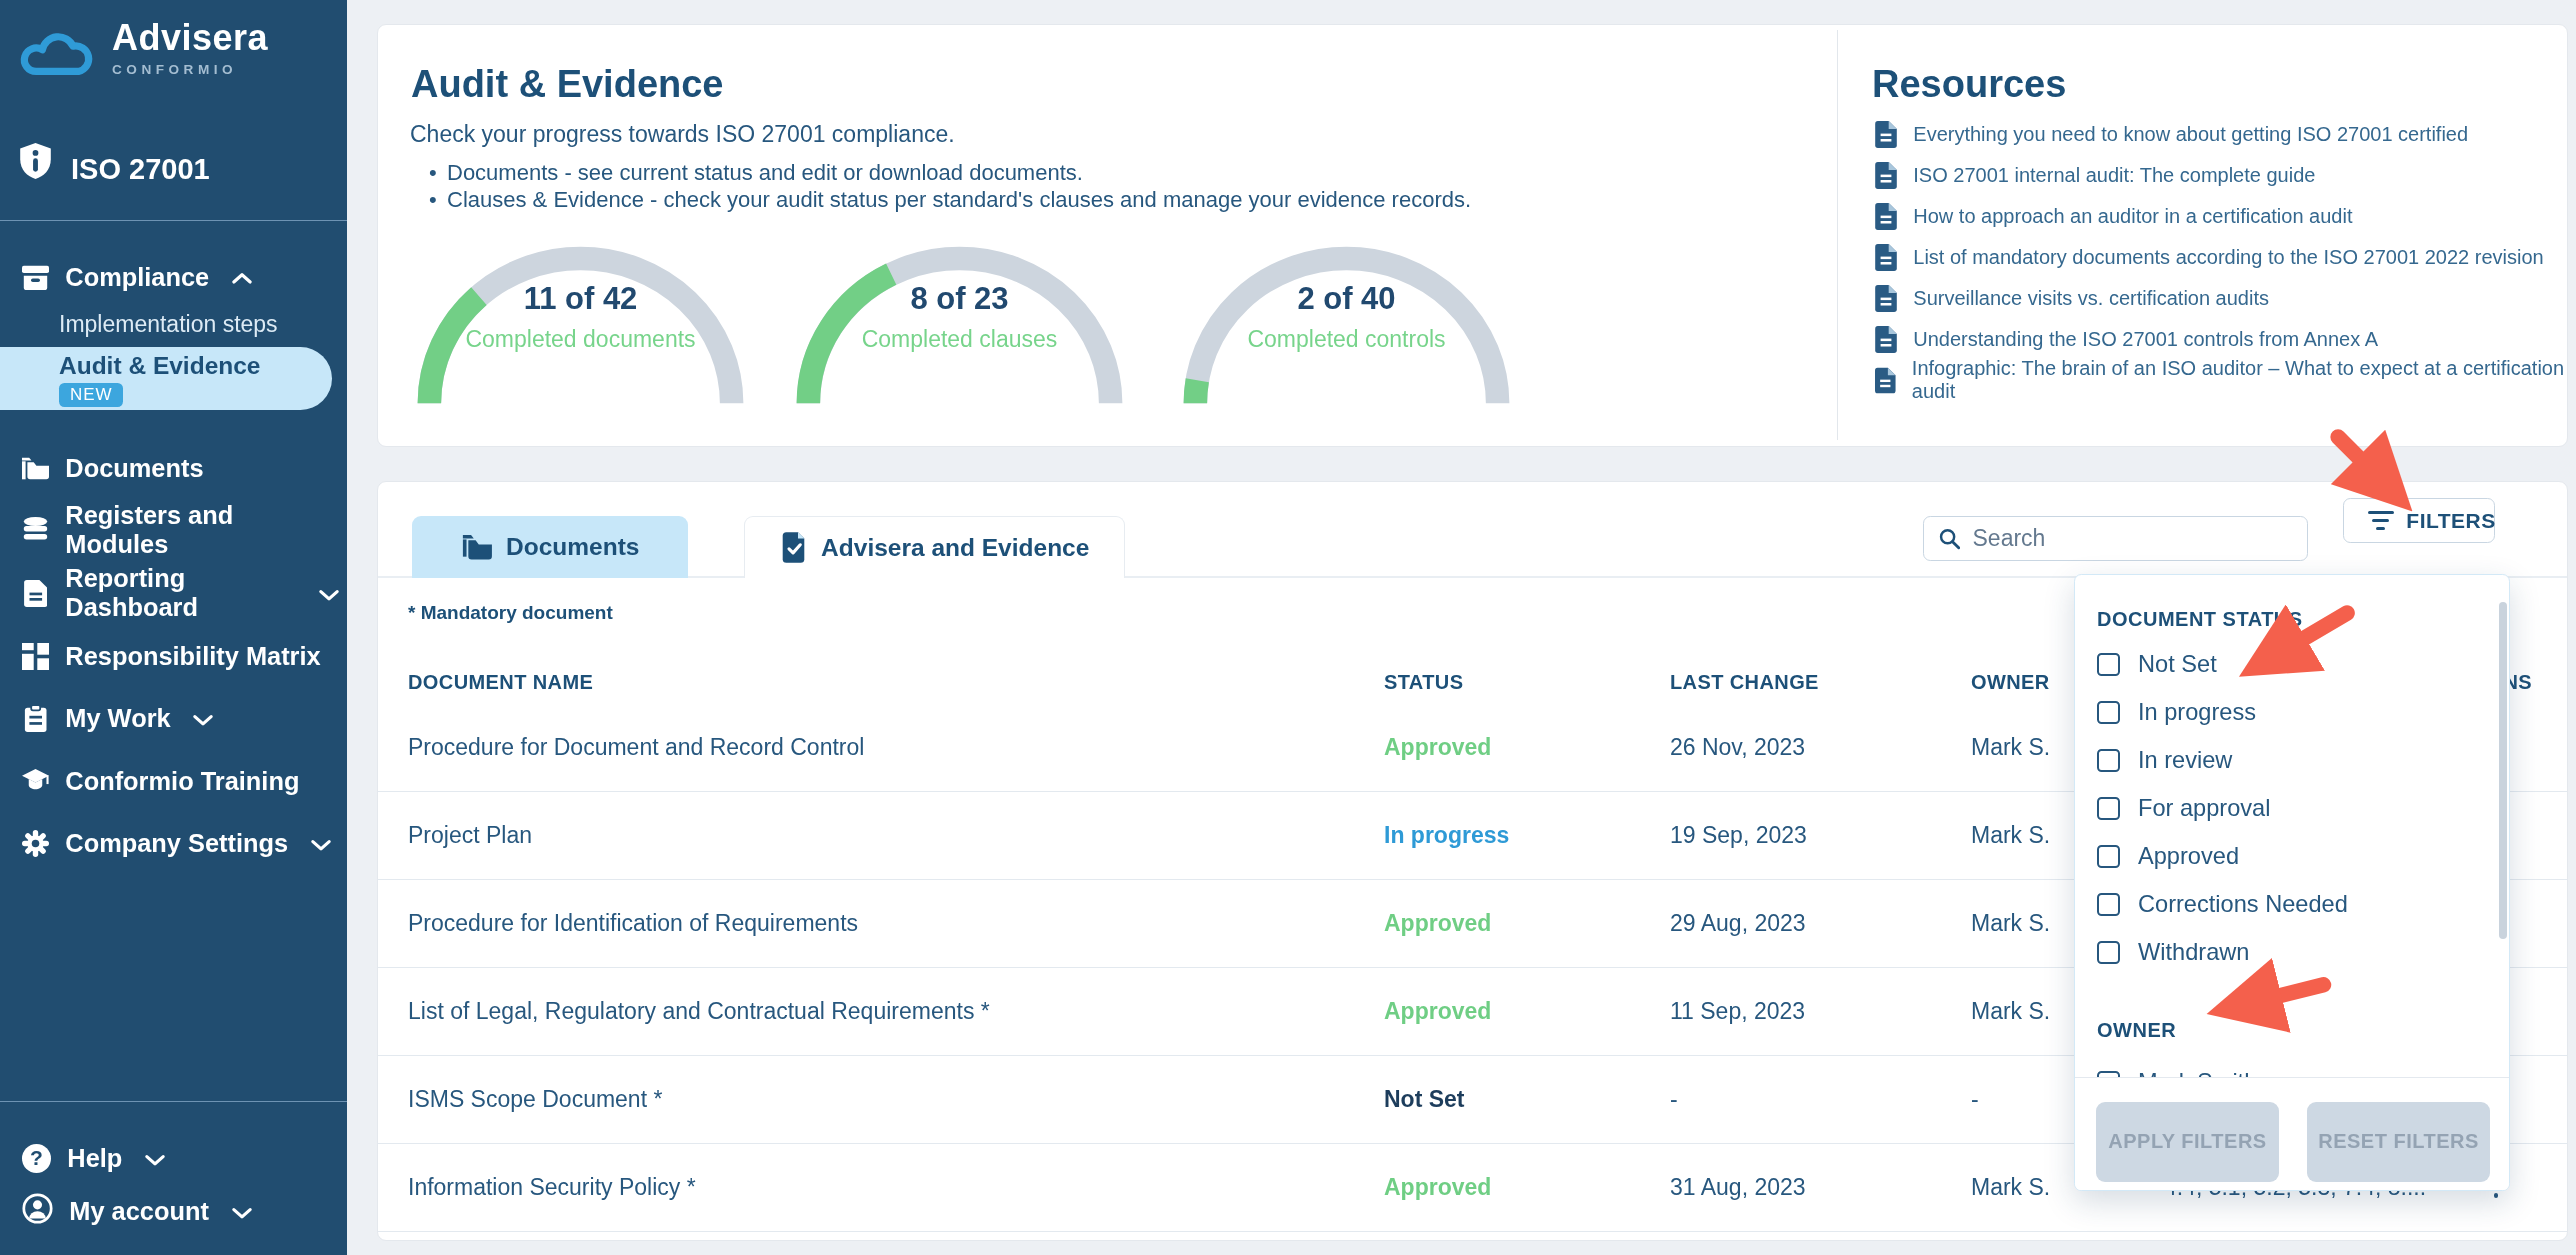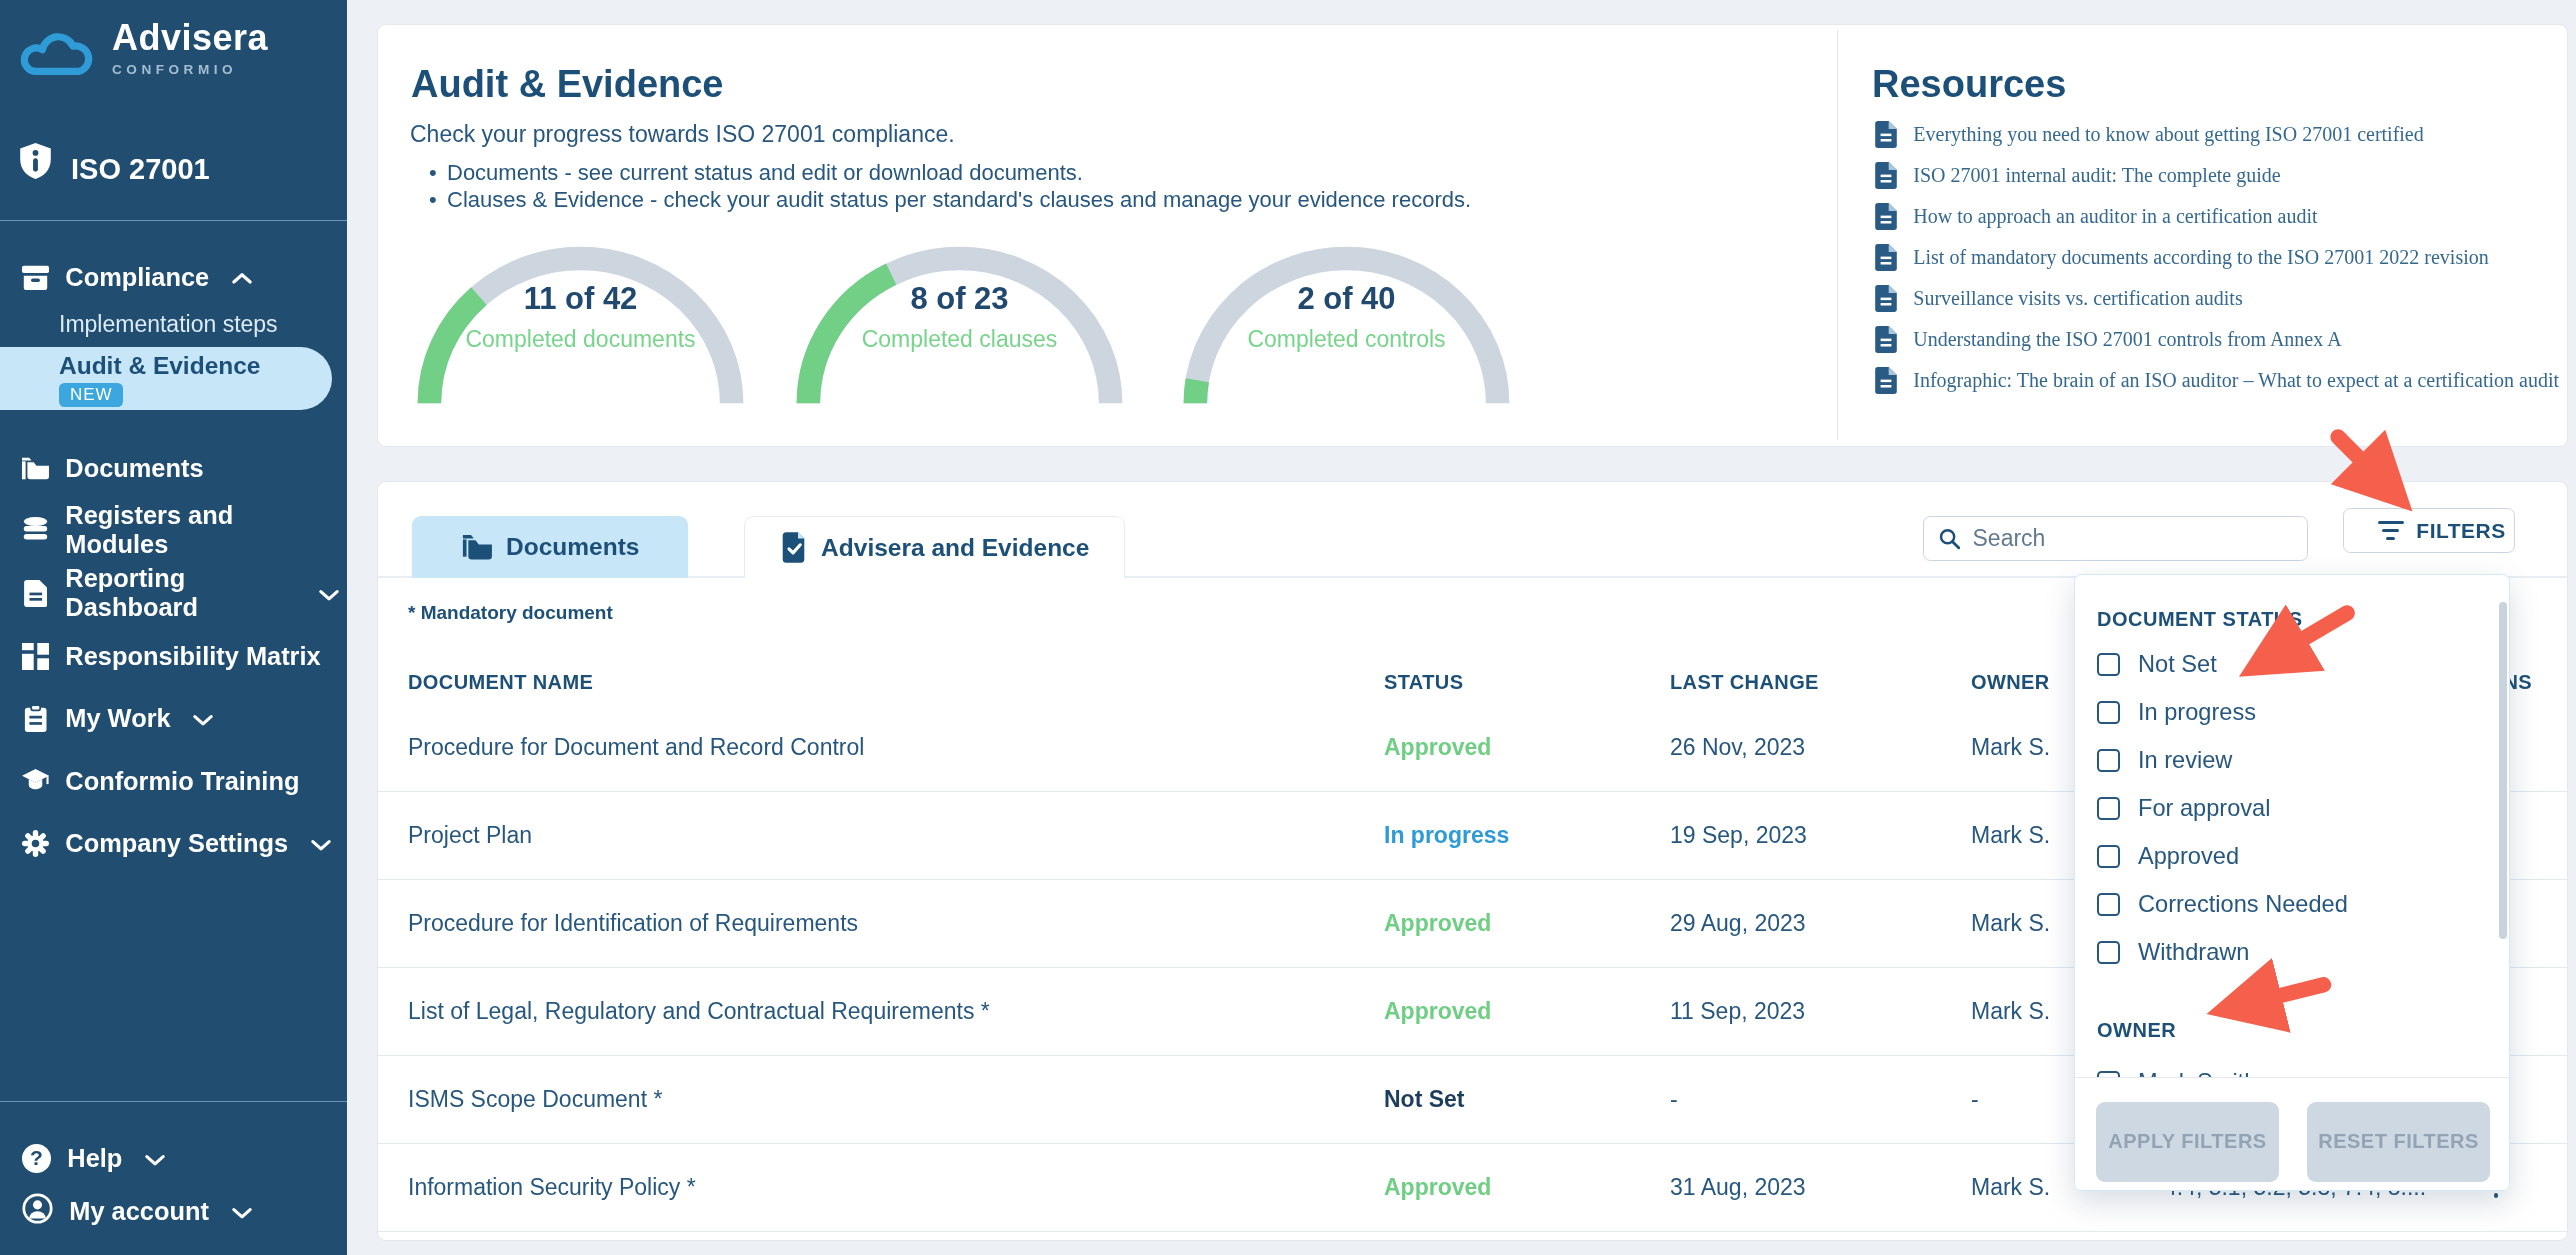--- a/index.html
+++ b/index.html
@@ -37,32 +37,32 @@
   .bullets li::before { content:"•"; position:absolute; left:0; color:#27577E; }
   
   .gauge { position:absolute; top:200px; width:345px; height:181px; }
   .arc-bg { fill:none; stroke:#CDD5DE; stroke-width:26; }
   .arc-fill { fill:none; stroke:#72CF86; stroke-width:26; }
   .gauge-text { position:absolute; left:0; right:0; top:56px; text-align:center; }
   .gauge-num { font-size:31px; font-weight:700; color:#21496F; }
   .gauge-cap { margin-top:9px; font-size:23px; color:#77D48B; }
   
   .res-title { position:absolute; left:1494px; top:38px; color:#1D5078; font-size:38px; font-weight:700; }
-  .res-list { position:absolute; left:1497px; top:89px;font-family:Liberation Serif, serif; }
+  .res-list { position:absolute; left:1497px; top:89px; }
   .res-link { display:flex; align-items:center; gap:16.3px; height:41px; cursor:pointer; }
   .res-link span { font-size:20px; color:#35688F; }
   
   .tabs-divider { position:absolute; left:0; right:0; top:94px; height:1.8px; background:#E9EEF3; }
   .tab { position:absolute; top:34px; height:62px; display:flex; align-items:center; justify-content:center; gap:14.5px; font-size:24.5px; font-weight:700; color:#1D5078; border-radius:9px 9px 0 0; cursor:pointer; z-index:2; }
   .tab-active { left:34px; width:276px; background:#C7E7F9; }
   .tab-idle { left:366px; width:381px; background:#fff; border:1.8px solid #E7ECF1; border-bottom:none; }
   .search-box { position:absolute; left:1545px; top:34px; width:385px; height:45px; border:1.8px solid #C9D6E2; border-radius:7.3px; display:flex; align-items:center; gap:12.7px; padding:0 14.5px; background:#fff; }
   .search-box input { border:none; outline:none; font-size:23px; color:#27577E; width:100%; font-family:inherit; background:transparent; }
   .search-box input::placeholder { color:#64798F; opacity:1; }
-  .filters-btn { position:absolute; left:1965px; top:26px; width:172px; height:45px; border:1.8px solid #C9D6E2; border-radius:7.3px; background:#fff; display:flex; align-items:center; justify-content:center; gap:12.7px; cursor:pointer;padding-left:26px; }
+  .filters-btn { position:absolute; left:1965px; top:16px; width:152px; height:45px; border:1.8px solid #C9D6E2; border-radius:7.3px; background:#fff; display:flex; align-items:center; justify-content:center; gap:12.7px; cursor:pointer;padding-left:26px; }
   .filters-btn span { font-size:21px; font-weight:700; color:#1D5078; letter-spacing:0.5px; }
   .filter-glyph { display:flex; flex-direction:column; align-items:center; gap:4.5px; }
   .filter-glyph i { display:block; height:3.6px; background:#1D5078; border-radius:1.8px; }
   .mandatory-note { position:absolute; left:30px; top:120px; font-size:19px; font-weight:700; color:#1D5078; }
   
   .thead { position:absolute; left:0; right:0; top:178px; height:44px; }
   .th { position:absolute; font-size:20px; font-weight:700; color:#1D5078; letter-spacing:0.4px; top:11px; }
   .thead-line { position:absolute; left:0; right:0; top:222px; height:0.9px; background:#DDE4EA; }
   .trow { position:absolute; left:0; right:0; height:88px; border-bottom:0.9px solid #E3E9EF; background:#fff; }
   .td { position:absolute; top:0; height:100%; display:flex; align-items:center; font-size:23px; color:#27577E; }

